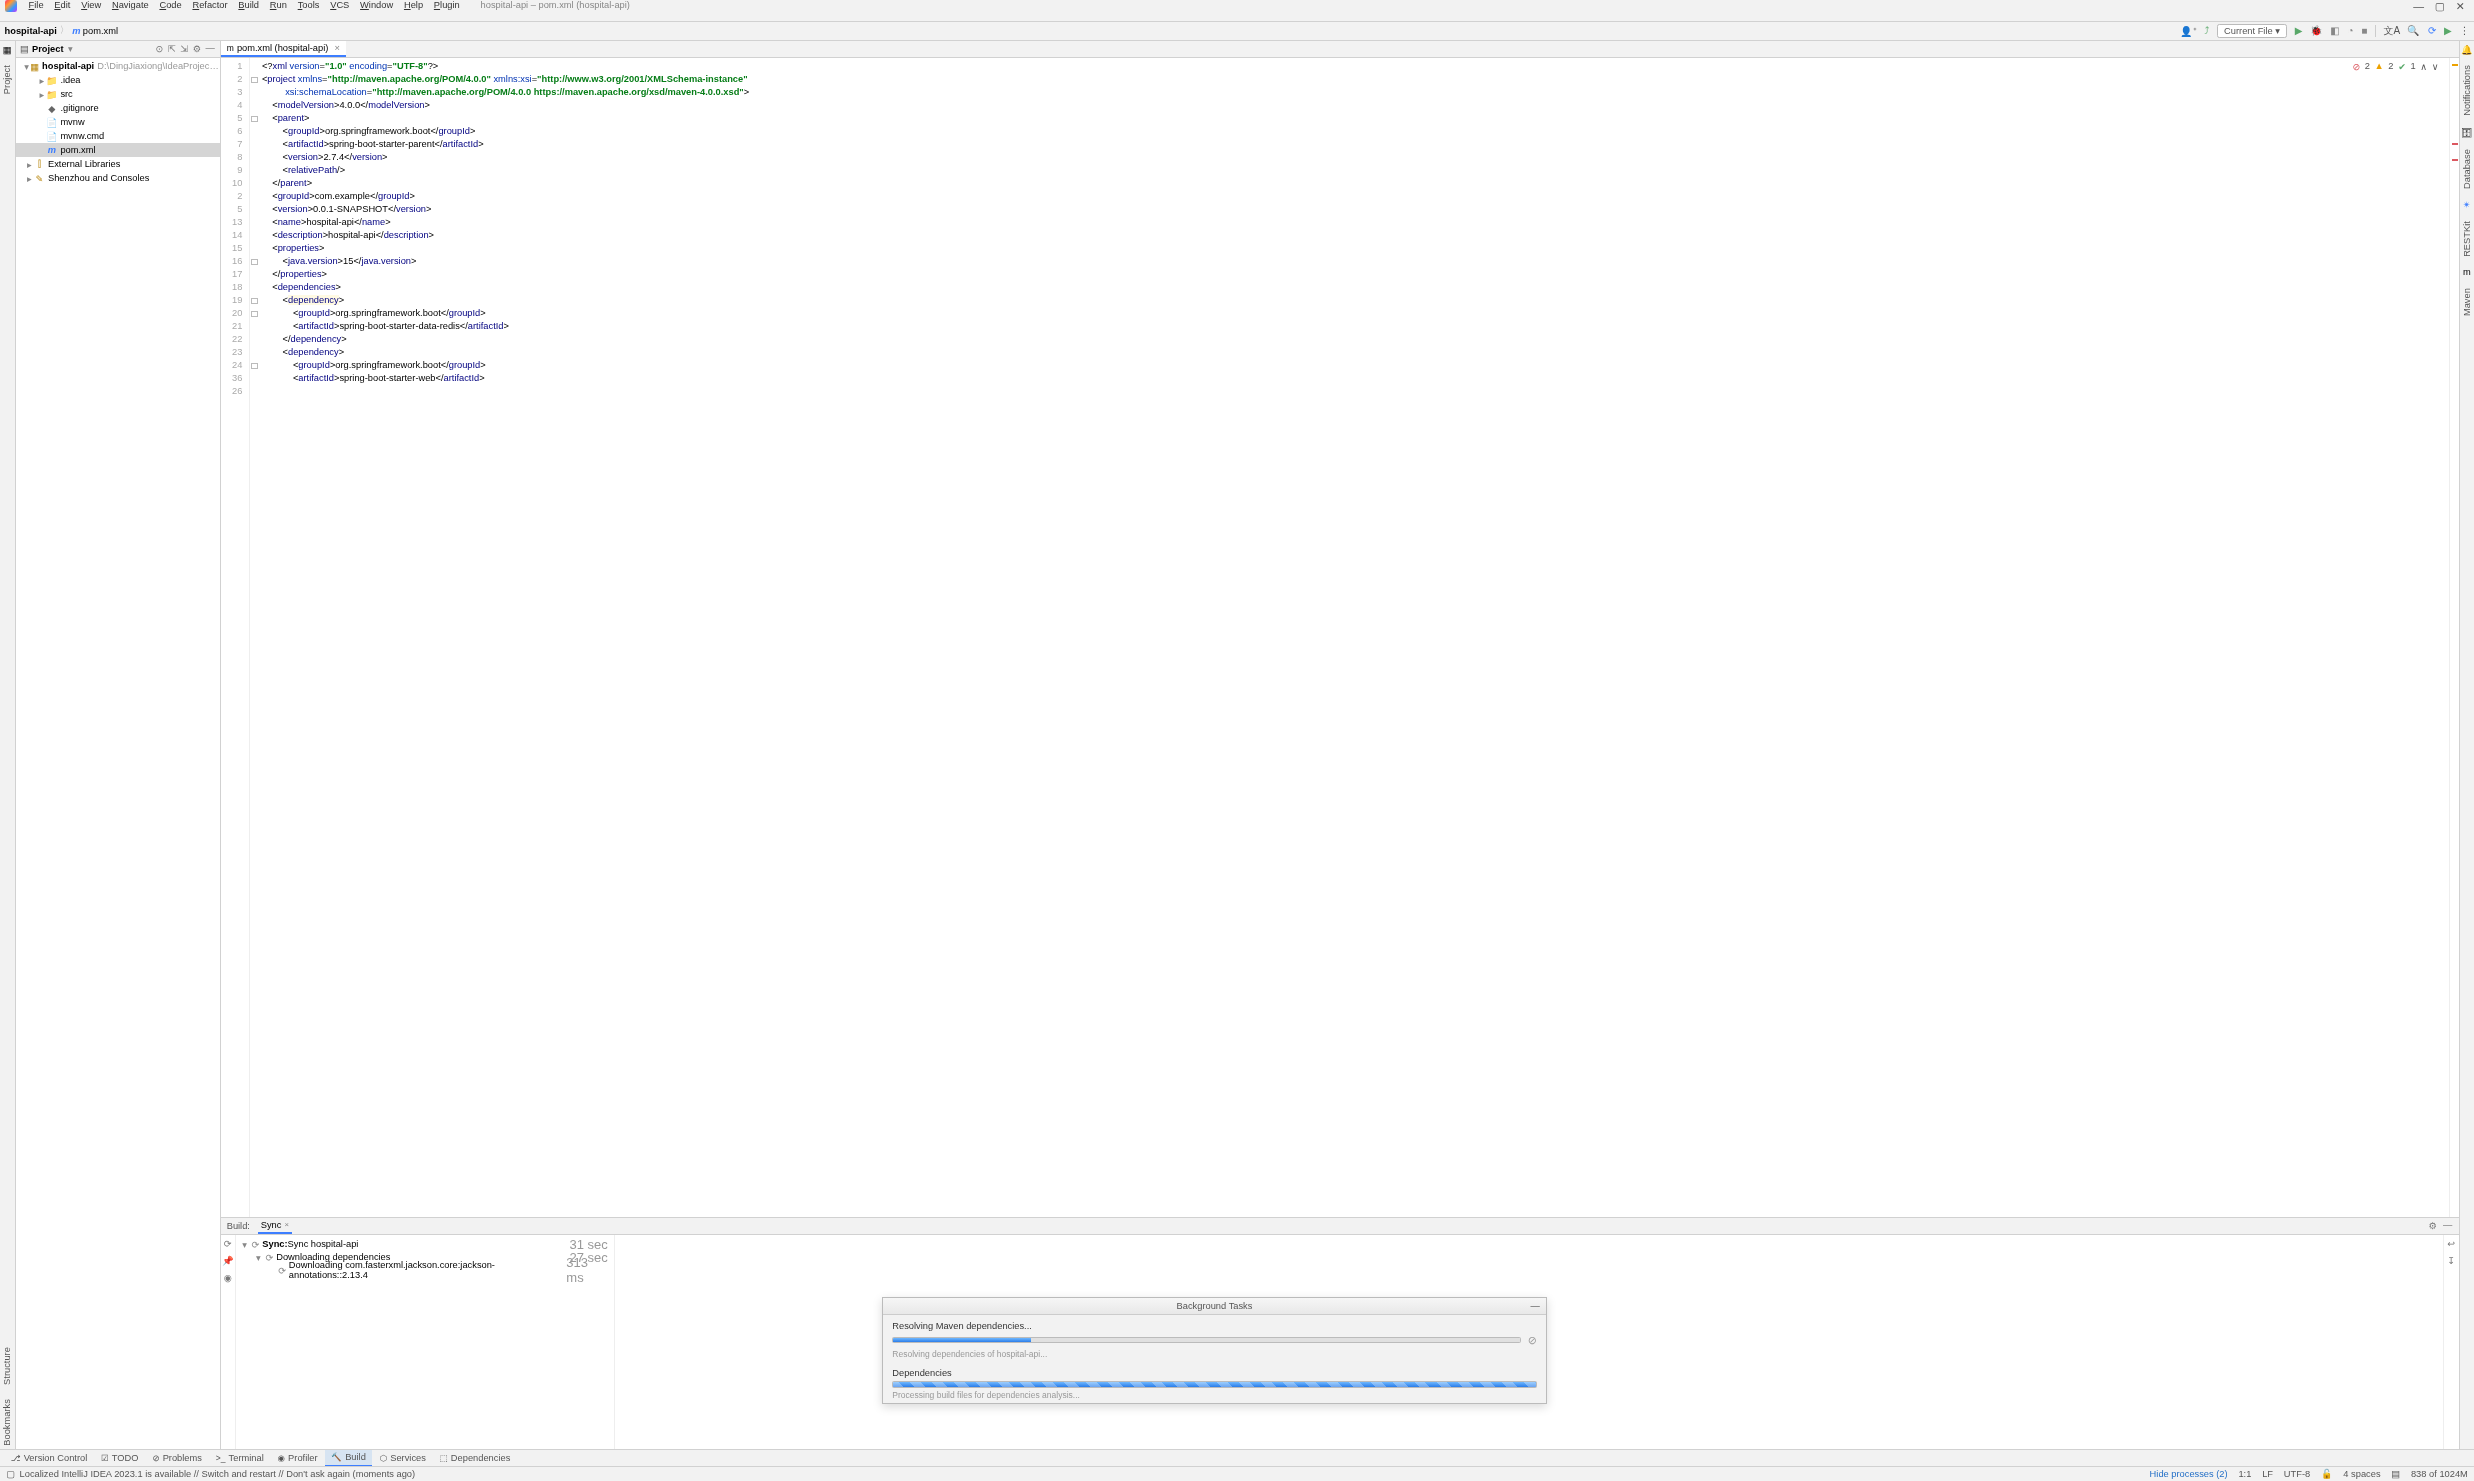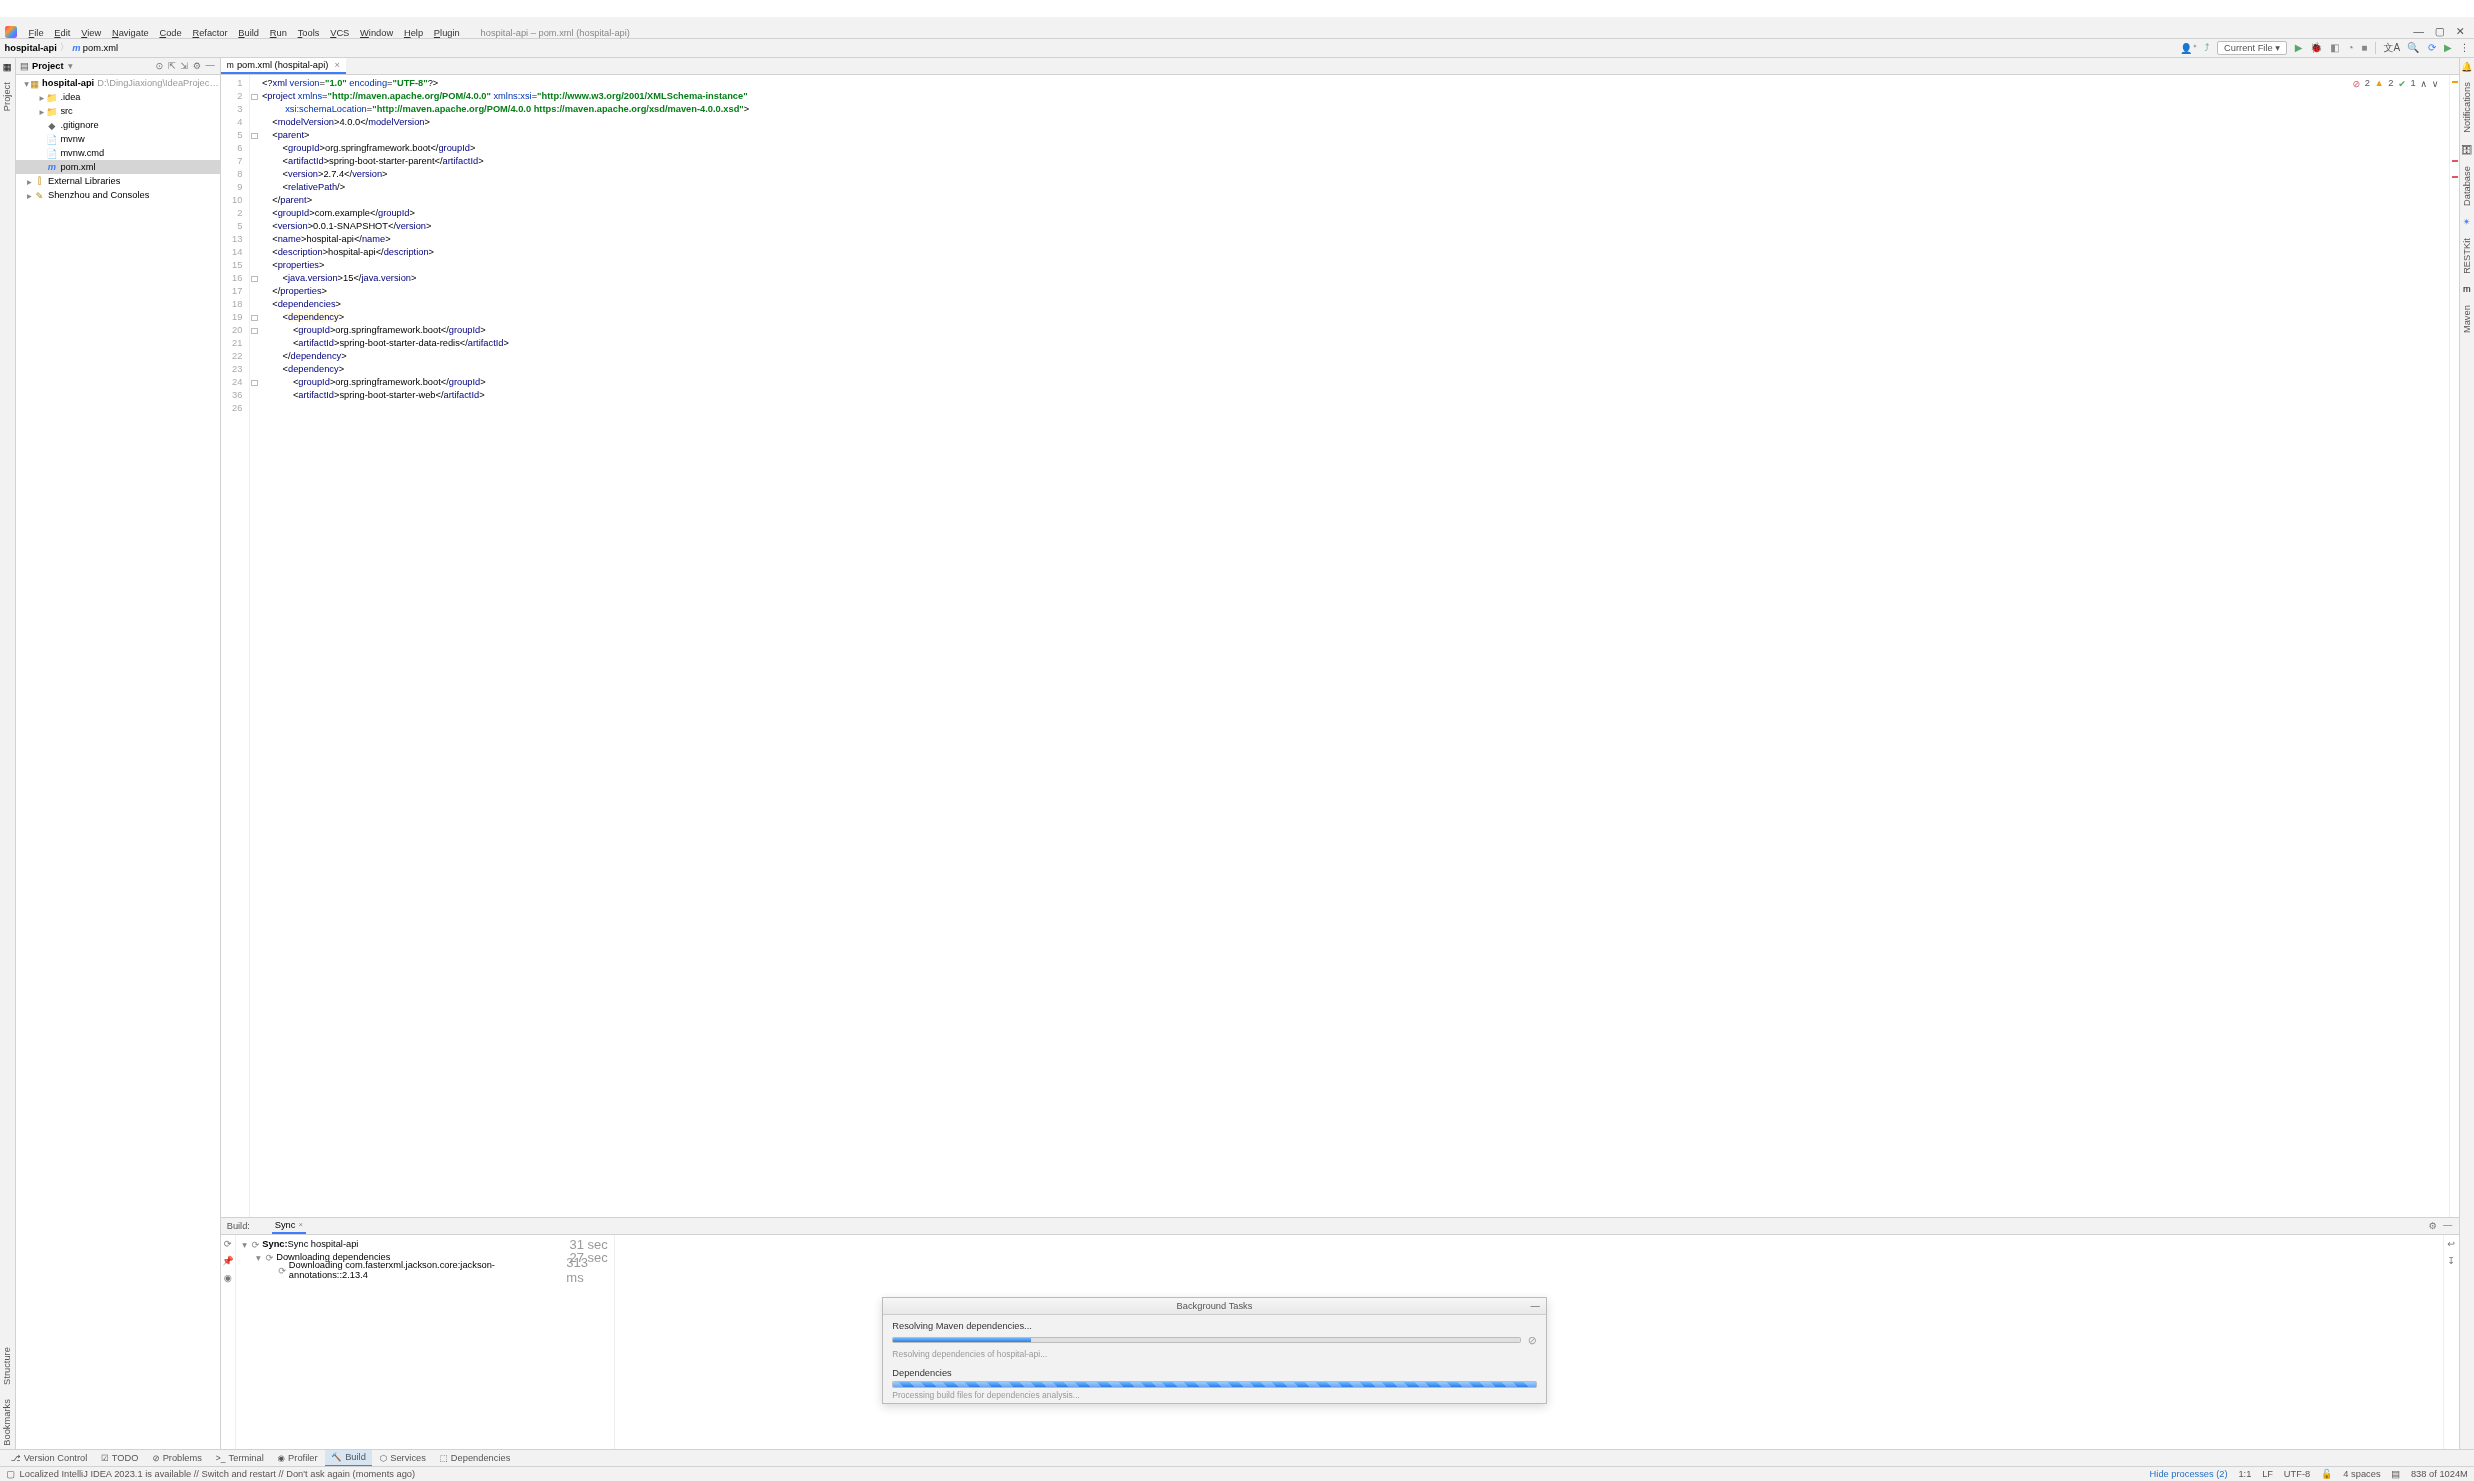--- a/index.html
+++ b/index.html
@@ -1,19 +1,19 @@
 <!DOCTYPE html>
 <html><head>
 <meta charset="utf-8">
 <style>
 * { margin: 0; padding: 0; box-sizing: border-box; font-family: "Segoe UI", Arial, sans-serif; font-size: 9.3px; }
 body { background: #fff; color: #000; overflow: hidden; height: 100vh; display: flex; flex-direction: column; }
 
 
-.titlebar { display: flex; align-items: flex-end; height: 22px; padding: 0 4.6px; background: #f2f2f2; border-bottom: 0.8px solid #d1d1d1; margin-top: 17px; }
+.titlebar { display: flex; align-items: flex-start; height: 22px; padding: 0 4.6px; background: #f2f2f2; border-bottom: 0.8px solid #d1d1d1; }
 .titlebar .app-icon { width: 12.4px; height: 12.4px; background: linear-gradient(135deg,#ff3366,#ff9933,#3399ff,#cc33ff); border-radius: 2.3px; margin-right: 6.2px; }
 .titlebar .menu-item { padding: 0 5.4px; color: #333; cursor: default; }
 .titlebar .win-title { margin-left: 15.5px; color: #888; }
 .titlebar .win-controls { margin-left: auto; display: flex; gap: 10.8px; padding-right: 4.6px; color: #555; }
 .titlebar .win-controls span { cursor: default; font-size: 10.8px; }
 
 
 .navbar { display: flex; align-items: center; height: 18.6px; padding: 0 4.6px; background: #f2f2f2; border-bottom: 0.8px solid #d1d1d1; }
 .navbar .crumb-proj { font-weight: bold; }
 .navbar .crumb-sep { margin: 0 3.1px; color: #aaa; }
@@ -67,21 +67,21 @@
 .hl { background: #fffae3; }
 .editor-overlay { position:absolute; top:3.1px; right:20px; display:flex; gap:4.6px; align-items:center; font-size:8.5px; color:#555; }
 .editor-overlay .err { color:#db5860; }
 .editor-overlay .warn { color:#eda200; }
 .editor-overlay .ok { color:#59a869; }
 .right-gutter { width: 9.3px; background:#fff; border-left:0.8px solid #eee; position:relative; }
 .right-gutter .mark { position:absolute; left:1.5px; width:6.2px; height:2.3px; }
 
 
 .build-tw { height: 232px; border-top: 0.8px solid #d1d1d1; background:#fff; display:flex; flex-direction:column; }
-.build-header { height:17px; display:flex; align-items:center; background:#f2f2f2; border-bottom:0.8px solid #d1d1d1; padding:0 6.2px;gap:14px; }
+.build-header { height:17px; display:flex; align-items:center; background:#f2f2f2; border-bottom:0.8px solid #d1d1d1; padding:0 6.2px; }
 .build-header .label { color:#555; margin-right:7.7px; }
 .build-header .tab { border-bottom:2.3px solid #3d7eff; padding:0 3.1px; height:100%; display:flex; align-items:center; }
 .build-header .tab-close { color:#888; margin-left:3.1px; font-size:7.7px; }
 .build-header .tools { margin-left:auto; display:flex; gap:6.2px; color:#777; }
 .build-body { flex:1; display:flex; position:relative; }
 .build-left { width:15.5px; border-right:0.8px solid #eee; display:flex; flex-direction:column; align-items:center; padding-top:3.1px; gap:6.2px; color:#777; }
 .build-tree { flex:0 0 379px; border-right:0.8px solid #eee; padding:3.1px 0; }
 .build-tree-row { display:flex; align-items:center; height:13px; padding-left:3.1px; }
 .build-tree-row .arrow { width:9.3px; color:#888; }
 .build-tree-row .icon { width:10.8px; }

